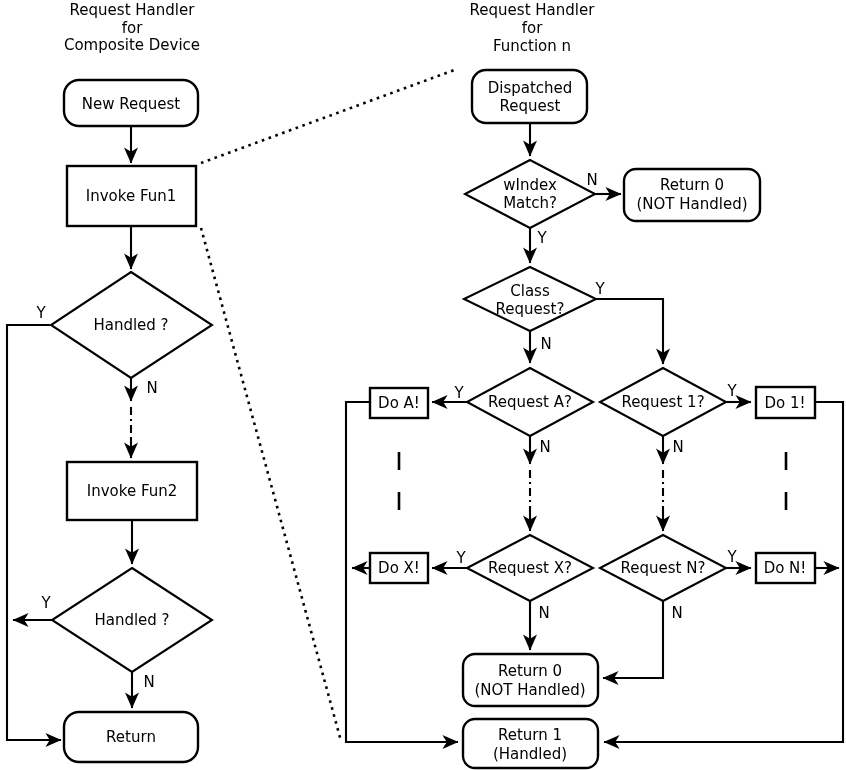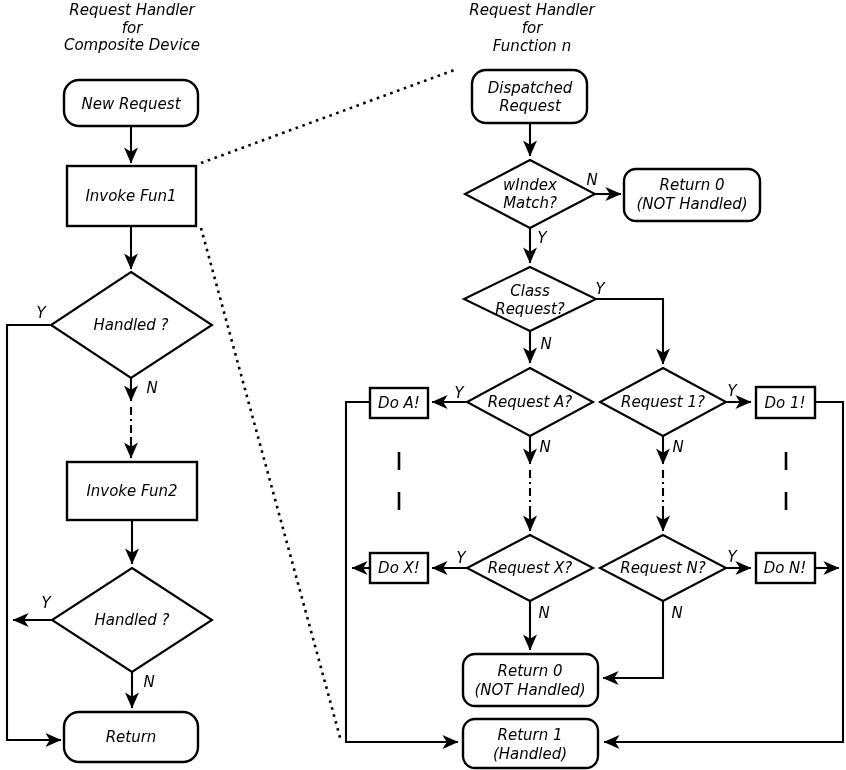--- a/index.html
+++ b/index.html
@@ -6,21 +6,20 @@
     margin: 0;
     padding: 0;
     background: #ffffff;
   }
   .stage {
     position: relative;
     width: 846px;
     height: 770px;
     background: #ffffff;
     overflow: hidden;
-    font-style: italic;
   }
   svg {
     font-family: "DejaVu Sans", "Liberation Sans", sans-serif;
     font-size: 15px;
   }
   .node {
     fill: #ffffff;
     stroke: #000000;
     stroke-width: 2.4;
   }

